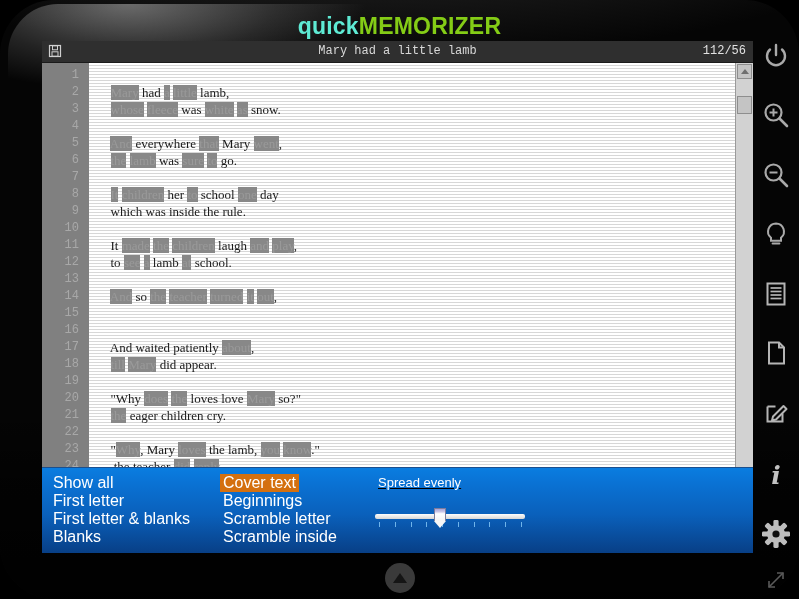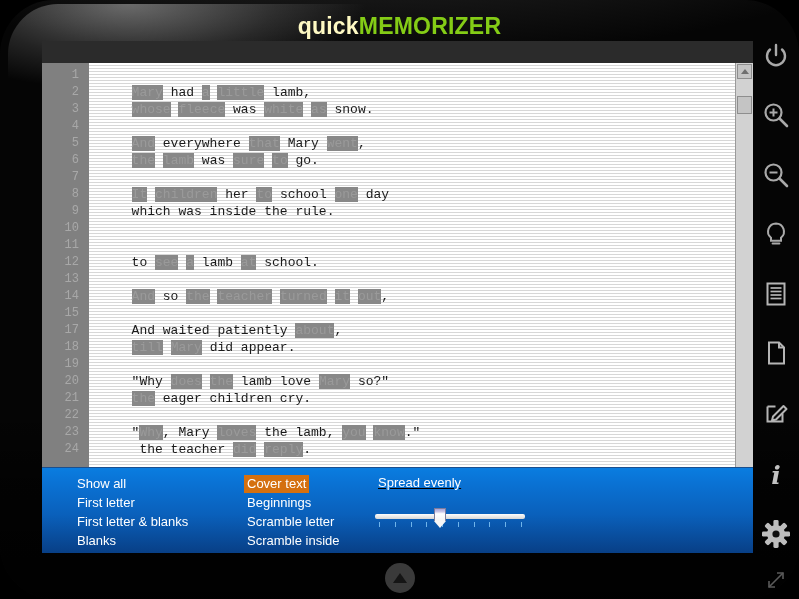--- a/index.html
+++ b/index.html
@@ -28,21 +28,21 @@
     background:linear-gradient(180deg, rgba(0,0,0,0) 0%, rgba(0,0,0,.55) 40%, rgba(0,0,0,.92) 100%);
     pointer-events:none;
   }
 
   
   .brand{
     position:absolute;left:0;top:11px;width:799px;height:30px;
     text-align:center;font-size:23px;font-weight:bold;letter-spacing:.2px;
     line-height:30px;user-select:none;
   }
-  .brand .q{color:#fef9c3;}
+  .brand .q{color:#5eead4;}
   .brand .m{color:#84cc16;}
 
   
   .app{
     position:absolute;left:42px;top:41px;width:711px;height:512px;
     background:#2b2b2b;overflow:hidden;
   }
   .titlebar{
     position:relative;height:21px;background:#2f2f2f;
     border-bottom:1px solid #1b1b1b;
@@ -69,22 +69,22 @@
   .gutter{
     position:absolute;left:0;top:0;width:47px;height:446px;background:#808080;
   }
   .lines{position:absolute;left:0;top:4px;width:690px;}
   .row{height:17px;line-height:17px;position:relative;}
   .lnum{
     position:absolute;left:0;top:0;width:37px;text-align:right;
     color:#a8a8a8;font-family:"Liberation Mono",monospace;font-size:12px;
   }
   .ltxt{
-    position:absolute;left:74px;top:0;white-space:pre;
-    font-family:Liberation Mono, monospace;font-size:13px;color:#1a1a1a;
+    position:absolute;left:62px;top:0;white-space:pre;
+    font-family:Liberation Serif, serif;font-size:13px;color:#1a1a1a;
     letter-spacing:0px;
   }
   .ltxt .cov{
     background:#888888;color:#9a9a9a;
   }
 
   
   .sbar{
     position:absolute;right:0;top:22px;width:17px;height:446px;
     background:#d2d2d2;border-left:1px solid #9a9a9a;
@@ -107,22 +107,22 @@
 
   
   .panel{
     position:absolute;left:0;bottom:0;width:711px;height:85px;
     background:linear-gradient(180deg,#0a7de0 0%,#0a72d4 18%,#0a60bb 55%,#083f86 100%);
     border-top:1px solid #1a4f8e;
   }
   .col{position:absolute;top:6px;}
   .col1{left:8px;} .col2{left:178px;} .col3{left:333px;text-decoration:underline;}
   .opt{
-    height:18px;line-height:18px;color:#ffffff;font-size:13px;
-    padding:0 3px;display:inline-block;white-space:nowrap;cursor:default;margin-left:24px;
+    height:18px;line-height:18px;color:#ffffff;font-size:16px;
+    padding:0 3px;display:inline-block;white-space:nowrap;cursor:default;
   }
   .opt.sel{background:#d4700f;}
   .slider-label{color:#fff;font-size:13px;height:18px;line-height:18px;padding:0 3px;}
   .slider-wrap{position:relative;margin-top:16px;width:150px;height:22px;}
   .track{
     position:absolute;left:0;top:6px;width:150px;height:5px;
     background:linear-gradient(180deg,#fdfdfd,#d6d6d6);border-radius:2px;
   }
   .ticks{position:absolute;left:0;top:14px;width:150px;height:6px;}
   .tick{position:absolute;top:0;width:1px;height:5px;background:#6fb4ea;}
@@ -167,20 +167,31 @@
   <div class="bezel"></div>
   <div class="bezel-shine"></div>
   <div class="bezel-bottomdark"></div>
 
   <div class="brand">
     <span class="q">quick</span><span class="m">MEMORIZER</span>
   </div>
 
   <div class="app">
 
+    <div class="titlebar">
+      <span class="save-ic">
+        <svg width="14" height="14" viewBox="0 0 14 14">
+          <rect x="1.5" y="1.5" width="11" height="11" fill="none" stroke="#d0d0d0" stroke-width="1.2"></rect>
+          <rect x="4.5" y="1.8" width="5" height="4" fill="none" stroke="#d0d0d0" stroke-width="1"></rect>
+          <rect x="4" y="7.8" width="6" height="4.4" fill="none" stroke="#d0d0d0" stroke-width="1"></rect>
+        </svg>
+      </span>
+      <span class="title-txt">Mary had a little lamb</span>
+      <span class="title-count">112/56</span>
+    </div>
 
     <div class="pane">
       <div class="gutter"></div>
       <div class="lines" id="lines">
           <div class="row">
             <span class="lnum">1</span>
             <span class="ltxt"></span>
           </div>
           <div class="row">
             <span class="lnum">2</span>
@@ -213,51 +224,56 @@
           <div class="row">
             <span class="lnum">9</span>
             <span class="ltxt"><span>  which was inside the rule.</span></span>
           </div>
           <div class="row">
             <span class="lnum">10</span>
             <span class="ltxt"></span>
           </div>
           <div class="row">
             <span class="lnum">11</span>
+            <span class="ltxt"><span>  It </span><span class="cov">made</span><span> </span><span class="cov">the</span><span> </span><span class="cov">children</span><span> laugh </span><span class="cov">and</span><span> </span><span class="cov">play</span><span>,</span></span>
           </div>
           <div class="row">
             <span class="lnum">12</span>
             <span class="ltxt"><span>  to </span><span class="cov">see</span><span> </span><span class="cov">a</span><span> lamb </span><span class="cov">at</span><span> school.</span></span>
           </div>
           <div class="row">
             <span class="lnum">13</span>
             <span class="ltxt"></span>
           </div>
           <div class="row">
             <span class="lnum">14</span>
             <span class="ltxt"><span>  </span><span class="cov">And</span><span> so </span><span class="cov">the</span><span> </span><span class="cov">teacher</span><span> </span><span class="cov">turned</span><span> </span><span class="cov">it</span><span> </span><span class="cov">out</span><span>,</span></span>
           </div>
           <div class="row">
             <span class="lnum">15</span>
           </div>
           <div class="row">
+            <span class="lnum">16</span>
+            <span class="ltxt"></span>
+          </div>
+          <div class="row">
             <span class="lnum">17</span>
             <span class="ltxt"><span>  And waited patiently </span><span class="cov">about</span><span>,</span></span>
           </div>
           <div class="row">
             <span class="lnum">18</span>
             <span class="ltxt"><span>  </span><span class="cov">till</span><span> </span><span class="cov">Mary</span><span> did appear.</span></span>
           </div>
           <div class="row">
             <span class="lnum">19</span>
             <span class="ltxt"></span>
           </div>
           <div class="row">
             <span class="lnum">20</span>
-            <span class="ltxt"><span>  "Why </span><span class="cov">does</span><span> </span><span class="cov">the</span><span> lamb love </span><span class="cov">Mary</span><span> so?"</span></span>
+            <span class="ltxt"><span>  "Why </span><span class="cov">does</span><span> </span><span class="cov">the</span><span> loves love </span><span class="cov">Mary</span><span> so?"</span></span>
           </div>
           <div class="row">
             <span class="lnum">21</span>
             <span class="ltxt"><span>  </span><span class="cov">the</span><span> eager children cry.</span></span>
           </div>
           <div class="row">
             <span class="lnum">22</span>
             <span class="ltxt"></span>
           </div>
           <div class="row">

